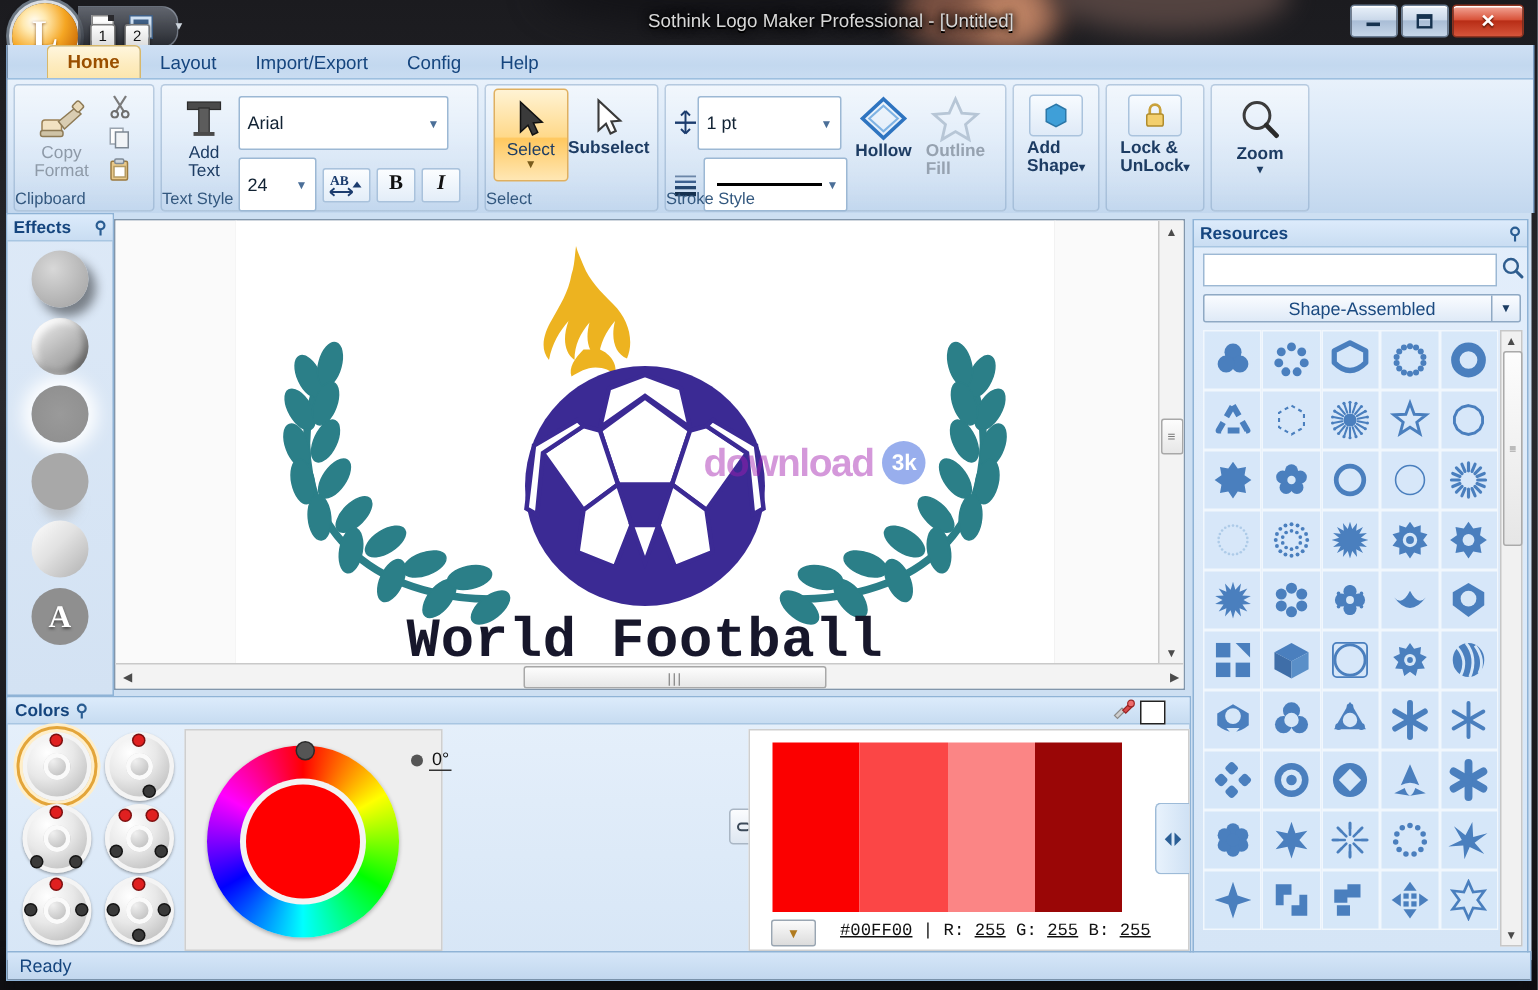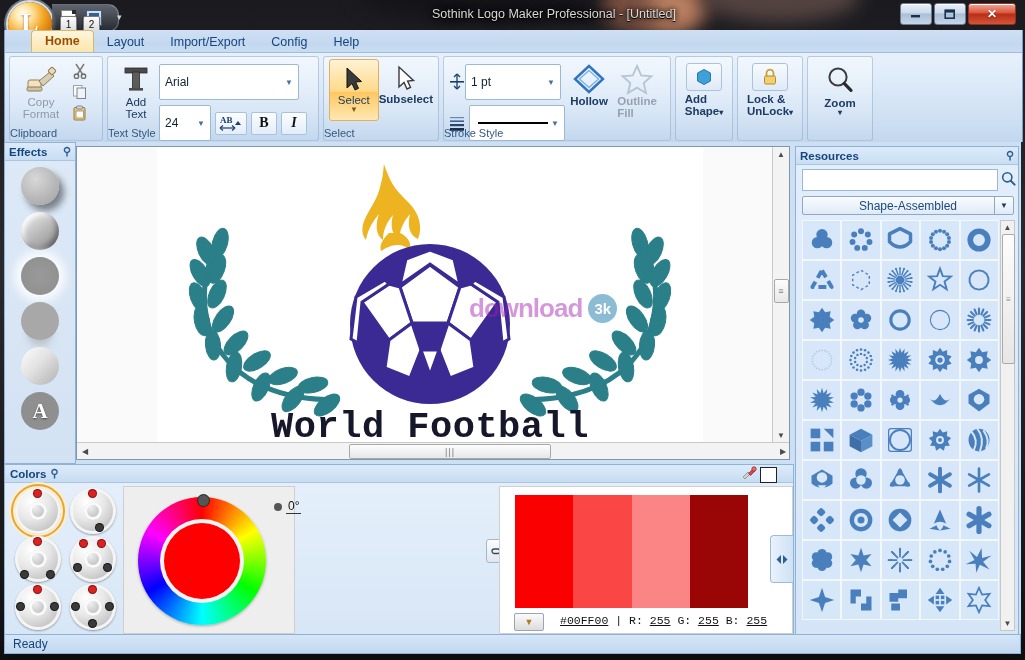--- a/index.html
+++ b/index.html
@@ -639,21 +639,21 @@
             <polygon points="201,196 205,155 232,137 228,133 199,150 194,192"></polygon>
             <polygon points="345,196 341,155 314,137 318,133 347,150 352,192"></polygon>
           </g>
         </g>
 
         <text x="273" y="290" text-anchor="middle" font-family="Liberation Mono, DejaVu Sans Mono, monospace" font-size="37" font-weight="bold" fill="#17172b" letter-spacing="0.5">World  Football</text>
       </svg>
 
       <div style="position:absolute;left:312px;top:146px;display:flex;align-items:center;gap:6px;opacity:.45;">
         <span style="font-size:26px;font-weight:bold;color:#a21caf;letter-spacing:-1px;">download</span>
-        <span style="width:29px;height:29px;border-radius:50%;background:#0369a1;color:#fff;display:flex;align-items:center;justify-content:center;font-size:15px;font-weight:bold;">3k</span>
+        <span style="width:29px;height:29px;border-radius:50%;background:#1d4ed8;color:#fff;display:flex;align-items:center;justify-content:center;font-size:15px;font-weight:bold;">3k</span>
       </div>
     </div>
     <div class="canvas-right-pad"></div>
 
     <div class="vscroll">
       <div class="sc-arrow">▲</div>
       <div class="sc-thumb" style="position:absolute;left:1px;top:132px;width:13px;height:22px;flex-direction:column;">≡</div>
       <div class="sc-arrow" style="position:absolute;left:0;bottom:0;">▼</div>
     </div>
 

